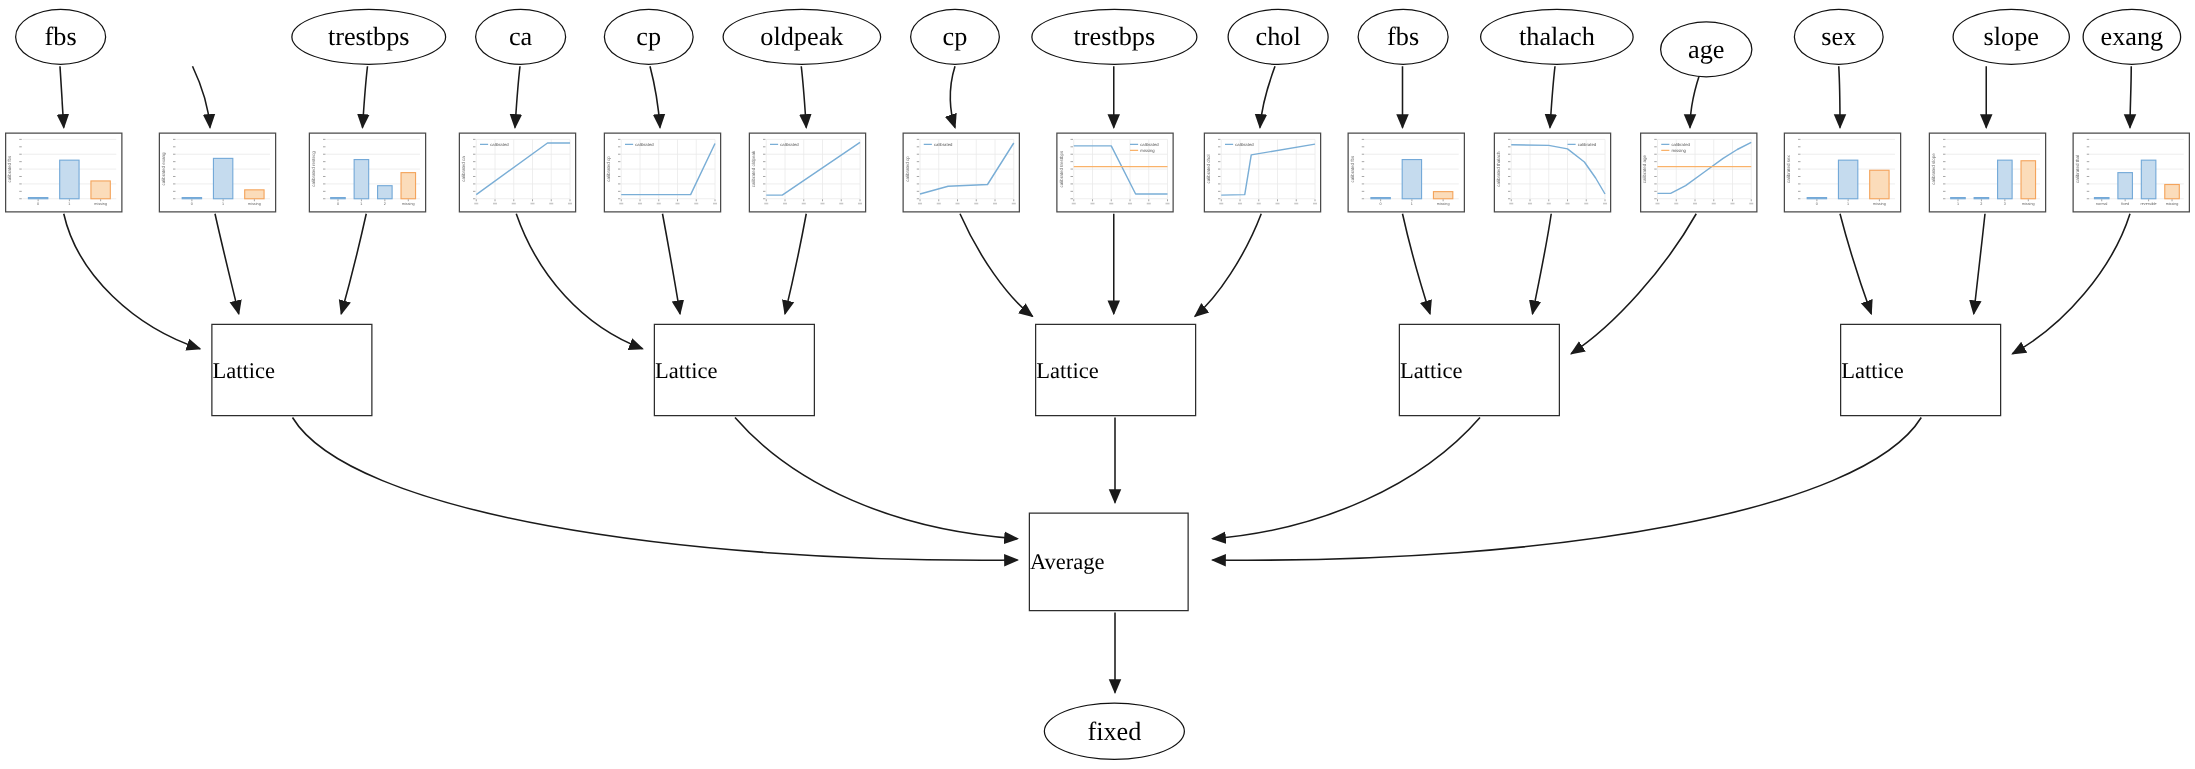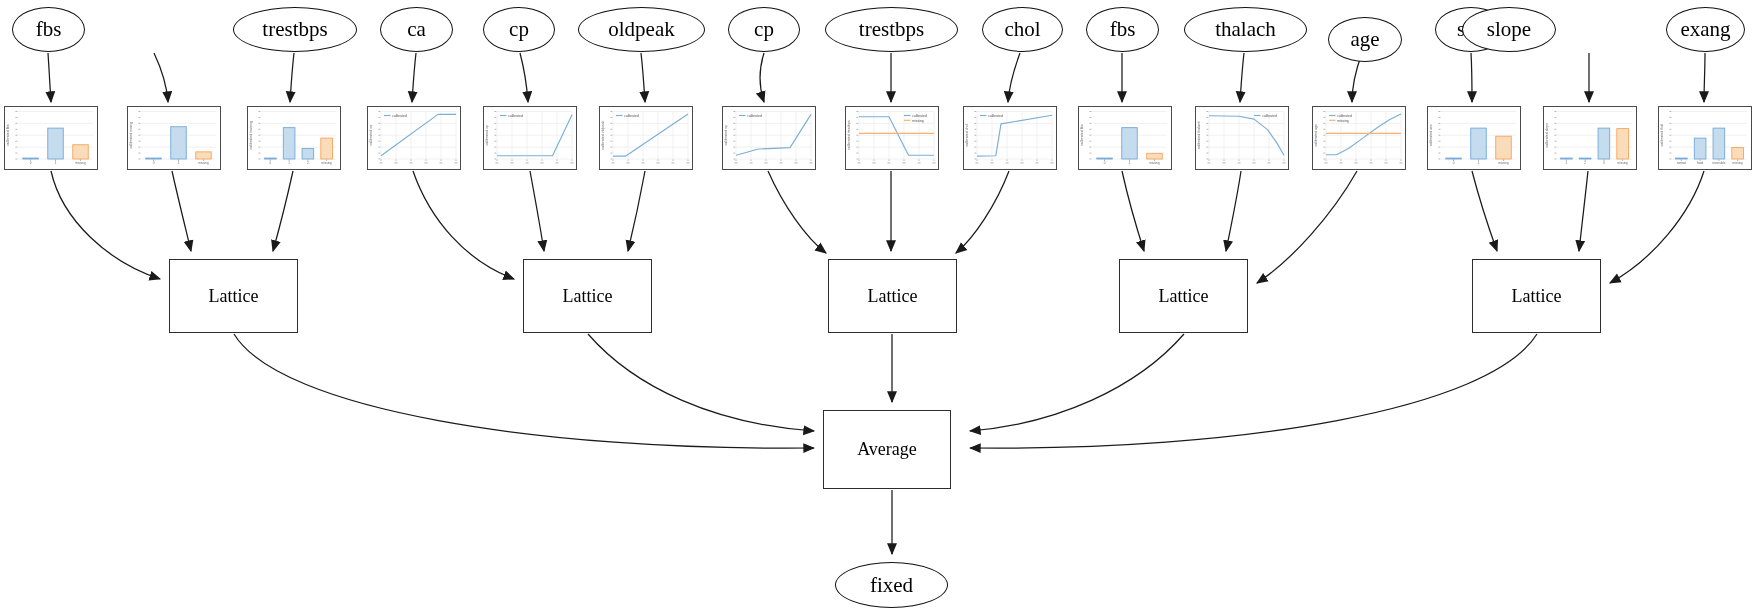--- a/index.html
+++ b/index.html
@@ -6,21 +6,21 @@
   .canvas{position:relative;width:1756px;height:615px;background:#fff;overflow:hidden;
           font-family:"Liberation Serif", serif;}
   .edges{position:absolute;left:0;top:0;width:1756px;height:615px;pointer-events:none;}
   .ellipse{position:absolute;border:1.5px solid #111;border-radius:50%;background:#fff;
            display:flex;align-items:center;justify-content:center;font-size:21px;color:#000;
            box-sizing:border-box;z-index:2;}
   .plot{position:absolute;width:94px;height:64px;border:1.5px solid #4a4a4a;background:#fff;
         box-sizing:border-box;z-index:2;}
   .plot svg{display:block;}
   .box{position:absolute;border:1.5px solid #2d2d2d;background:#fff;display:flex;
-       align-items:center;justify-content:center;font-size:18px;color:#000;box-sizing:border-box;z-index:2;}
+       align-items:center;font-size:18px;color:#000;box-sizing:border-box;z-index:2;}
 </style>
 </head>
 <body>
 
 <div class="canvas">
 
   <svg class="edges">
     <defs>
       <marker id="ah" viewBox="0 0 10 10" refX="9" refY="5" markerWidth="9.5" markerHeight="9.5" orient="auto">
         <path d="M0,0.8 L10,5 L0,9.2 z" fill="#1a1a1a"></path>
@@ -99,21 +99,21 @@
     </div>
   <div class="ellipse" style="left:1184px;top:7px;width:123px;height:45px">
       <span>thalach</span>
     </div>
   <div class="ellipse" style="left:1328px;top:17px;width:74px;height:45px">
       <span>age</span>
     </div>
   <div class="ellipse" style="left:1435px;top:7px;width:72px;height:45px">
       <span>sex</span>
     </div>
-  <div class="ellipse" style="left:1462px;top:7px;width:94px;height:45px">
+  <div class="ellipse" style="left:1562px;top:7px;width:94px;height:45px">
       <span>slope</span>
     </div>
   <div class="ellipse" style="left:1666px;top:7px;width:79px;height:45px">
       <span>exang</span>
     </div>
 
   <div class="plot" style="left:4px;top:106px">
       <svg width="91" height="61" viewBox="0 0 91 61">
         <line x1="13" y1="4.5" x2="88" y2="4.5" stroke="#e8e8e8" stroke-width="0.6"></line>
         <line x1="10.4" y1="4.5" x2="12.4" y2="4.5" stroke="#999999" stroke-width="0.7"></line>

